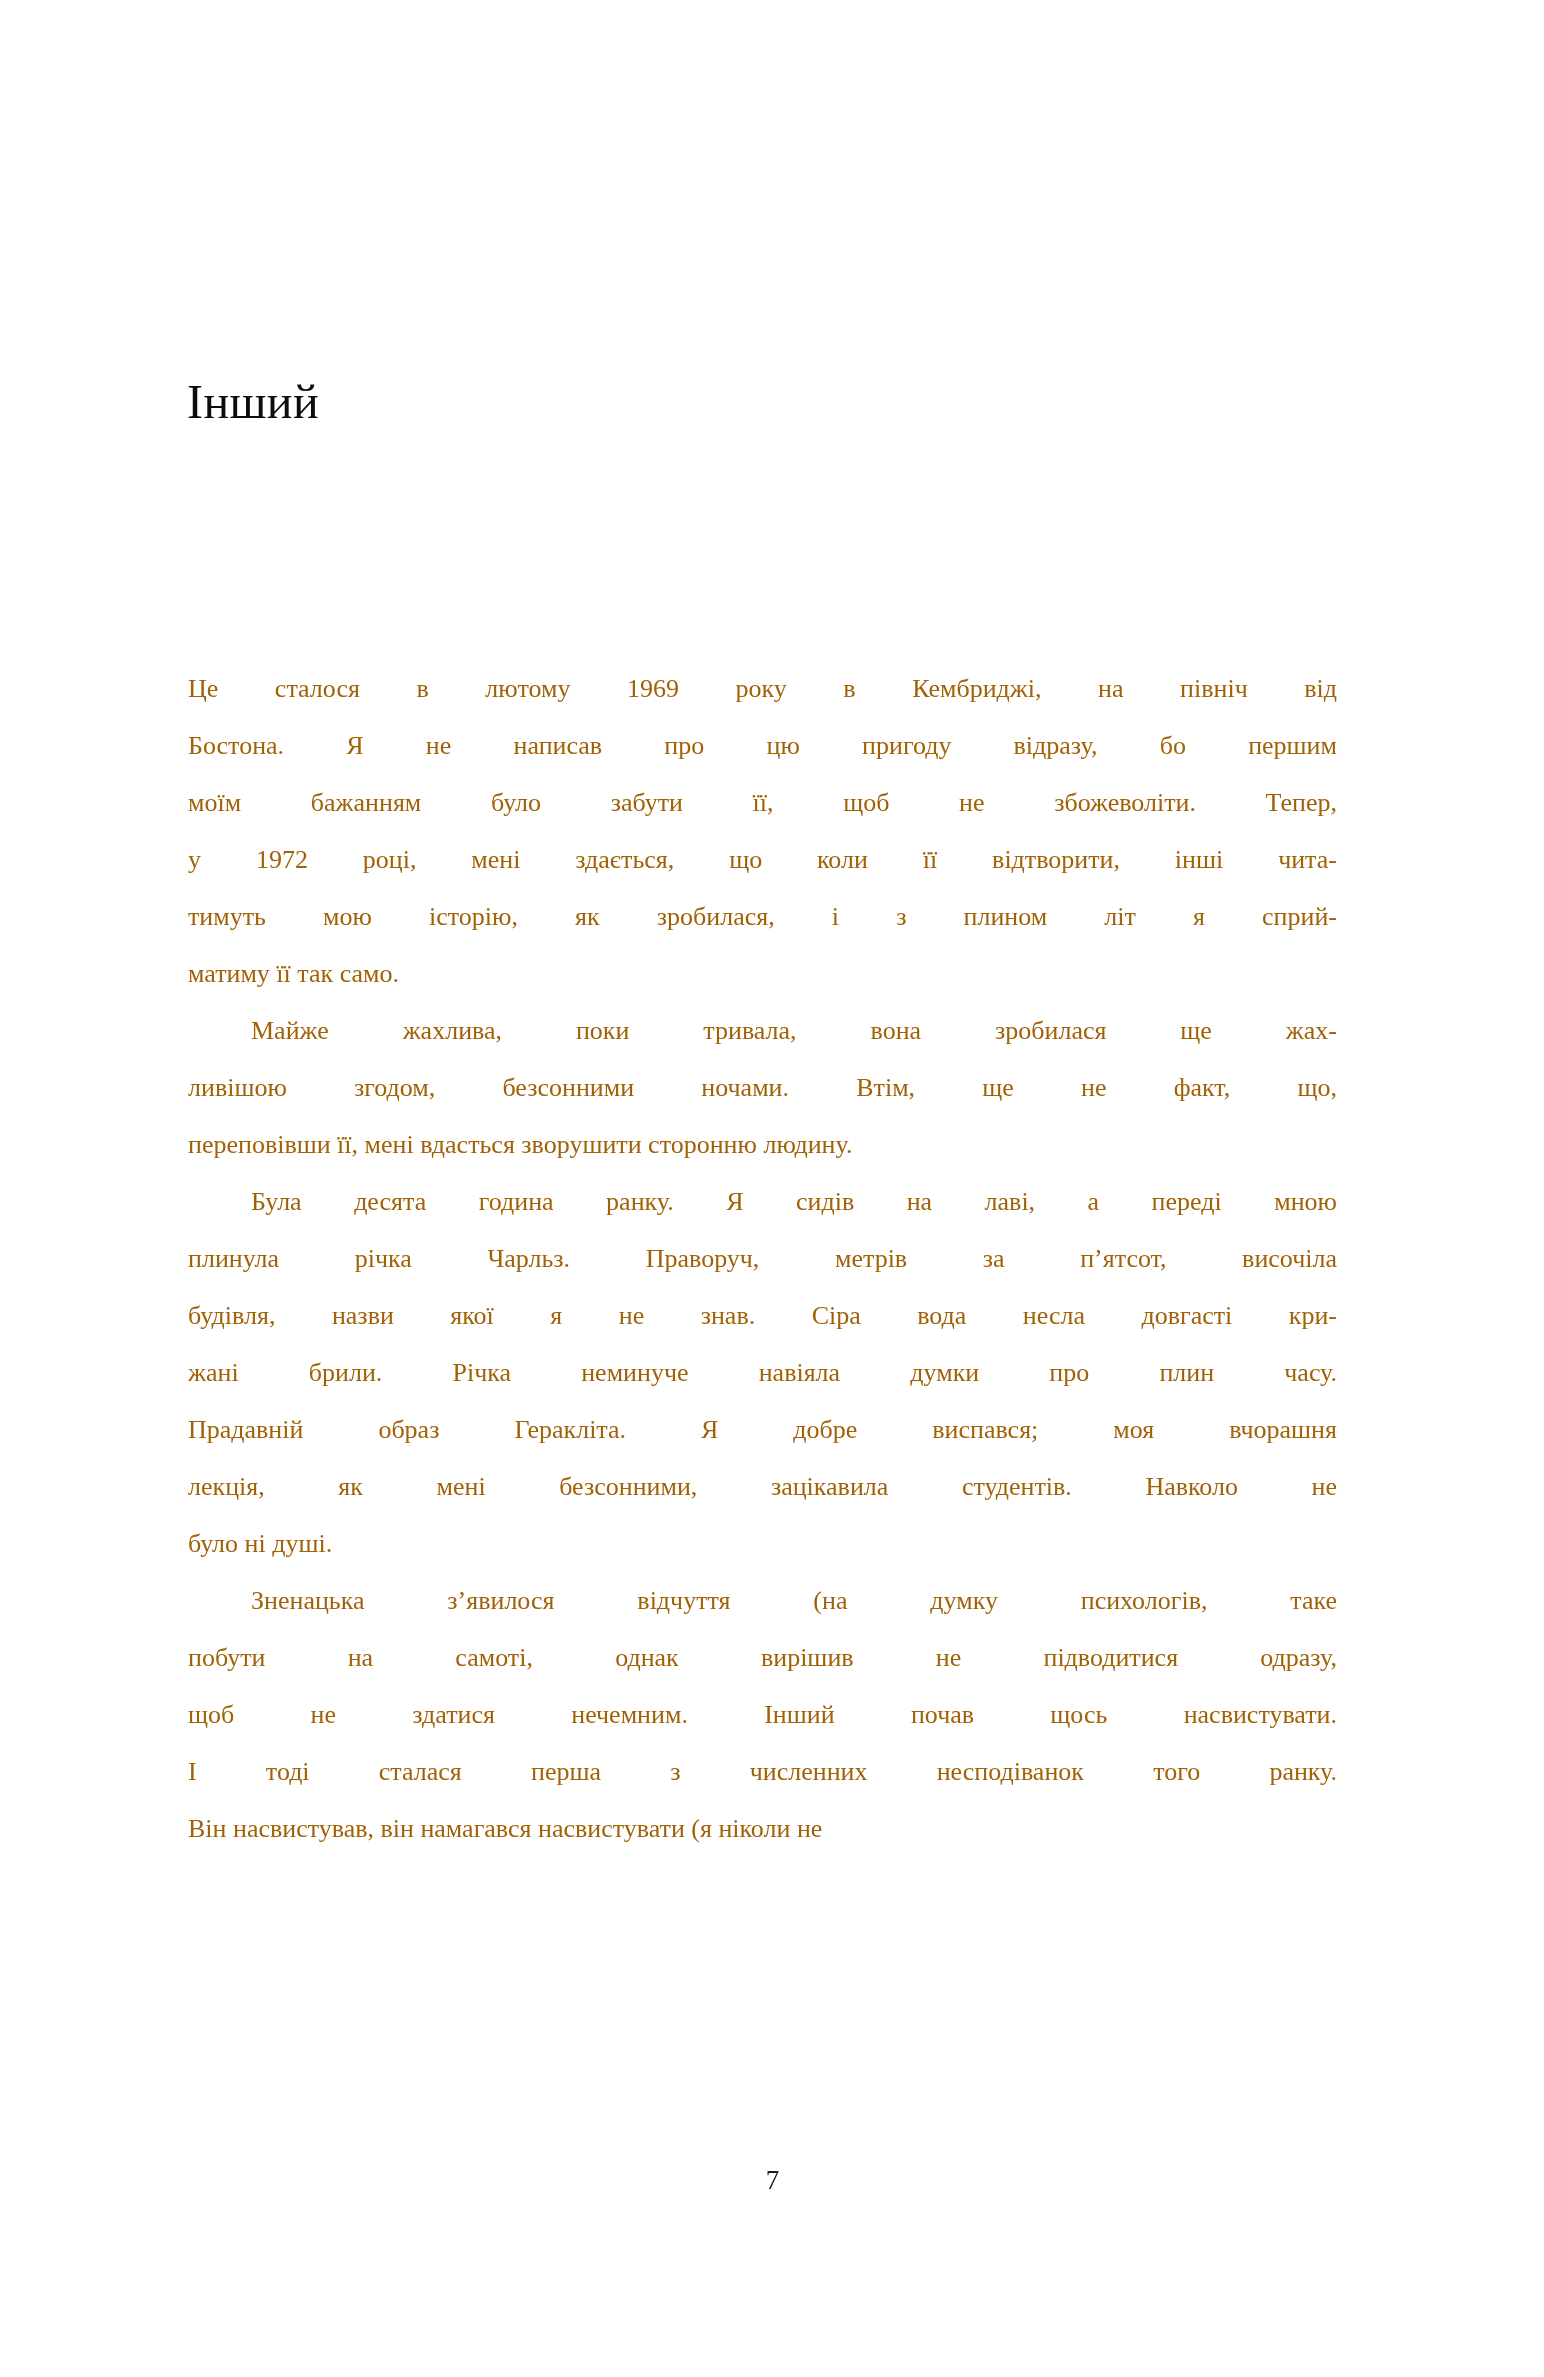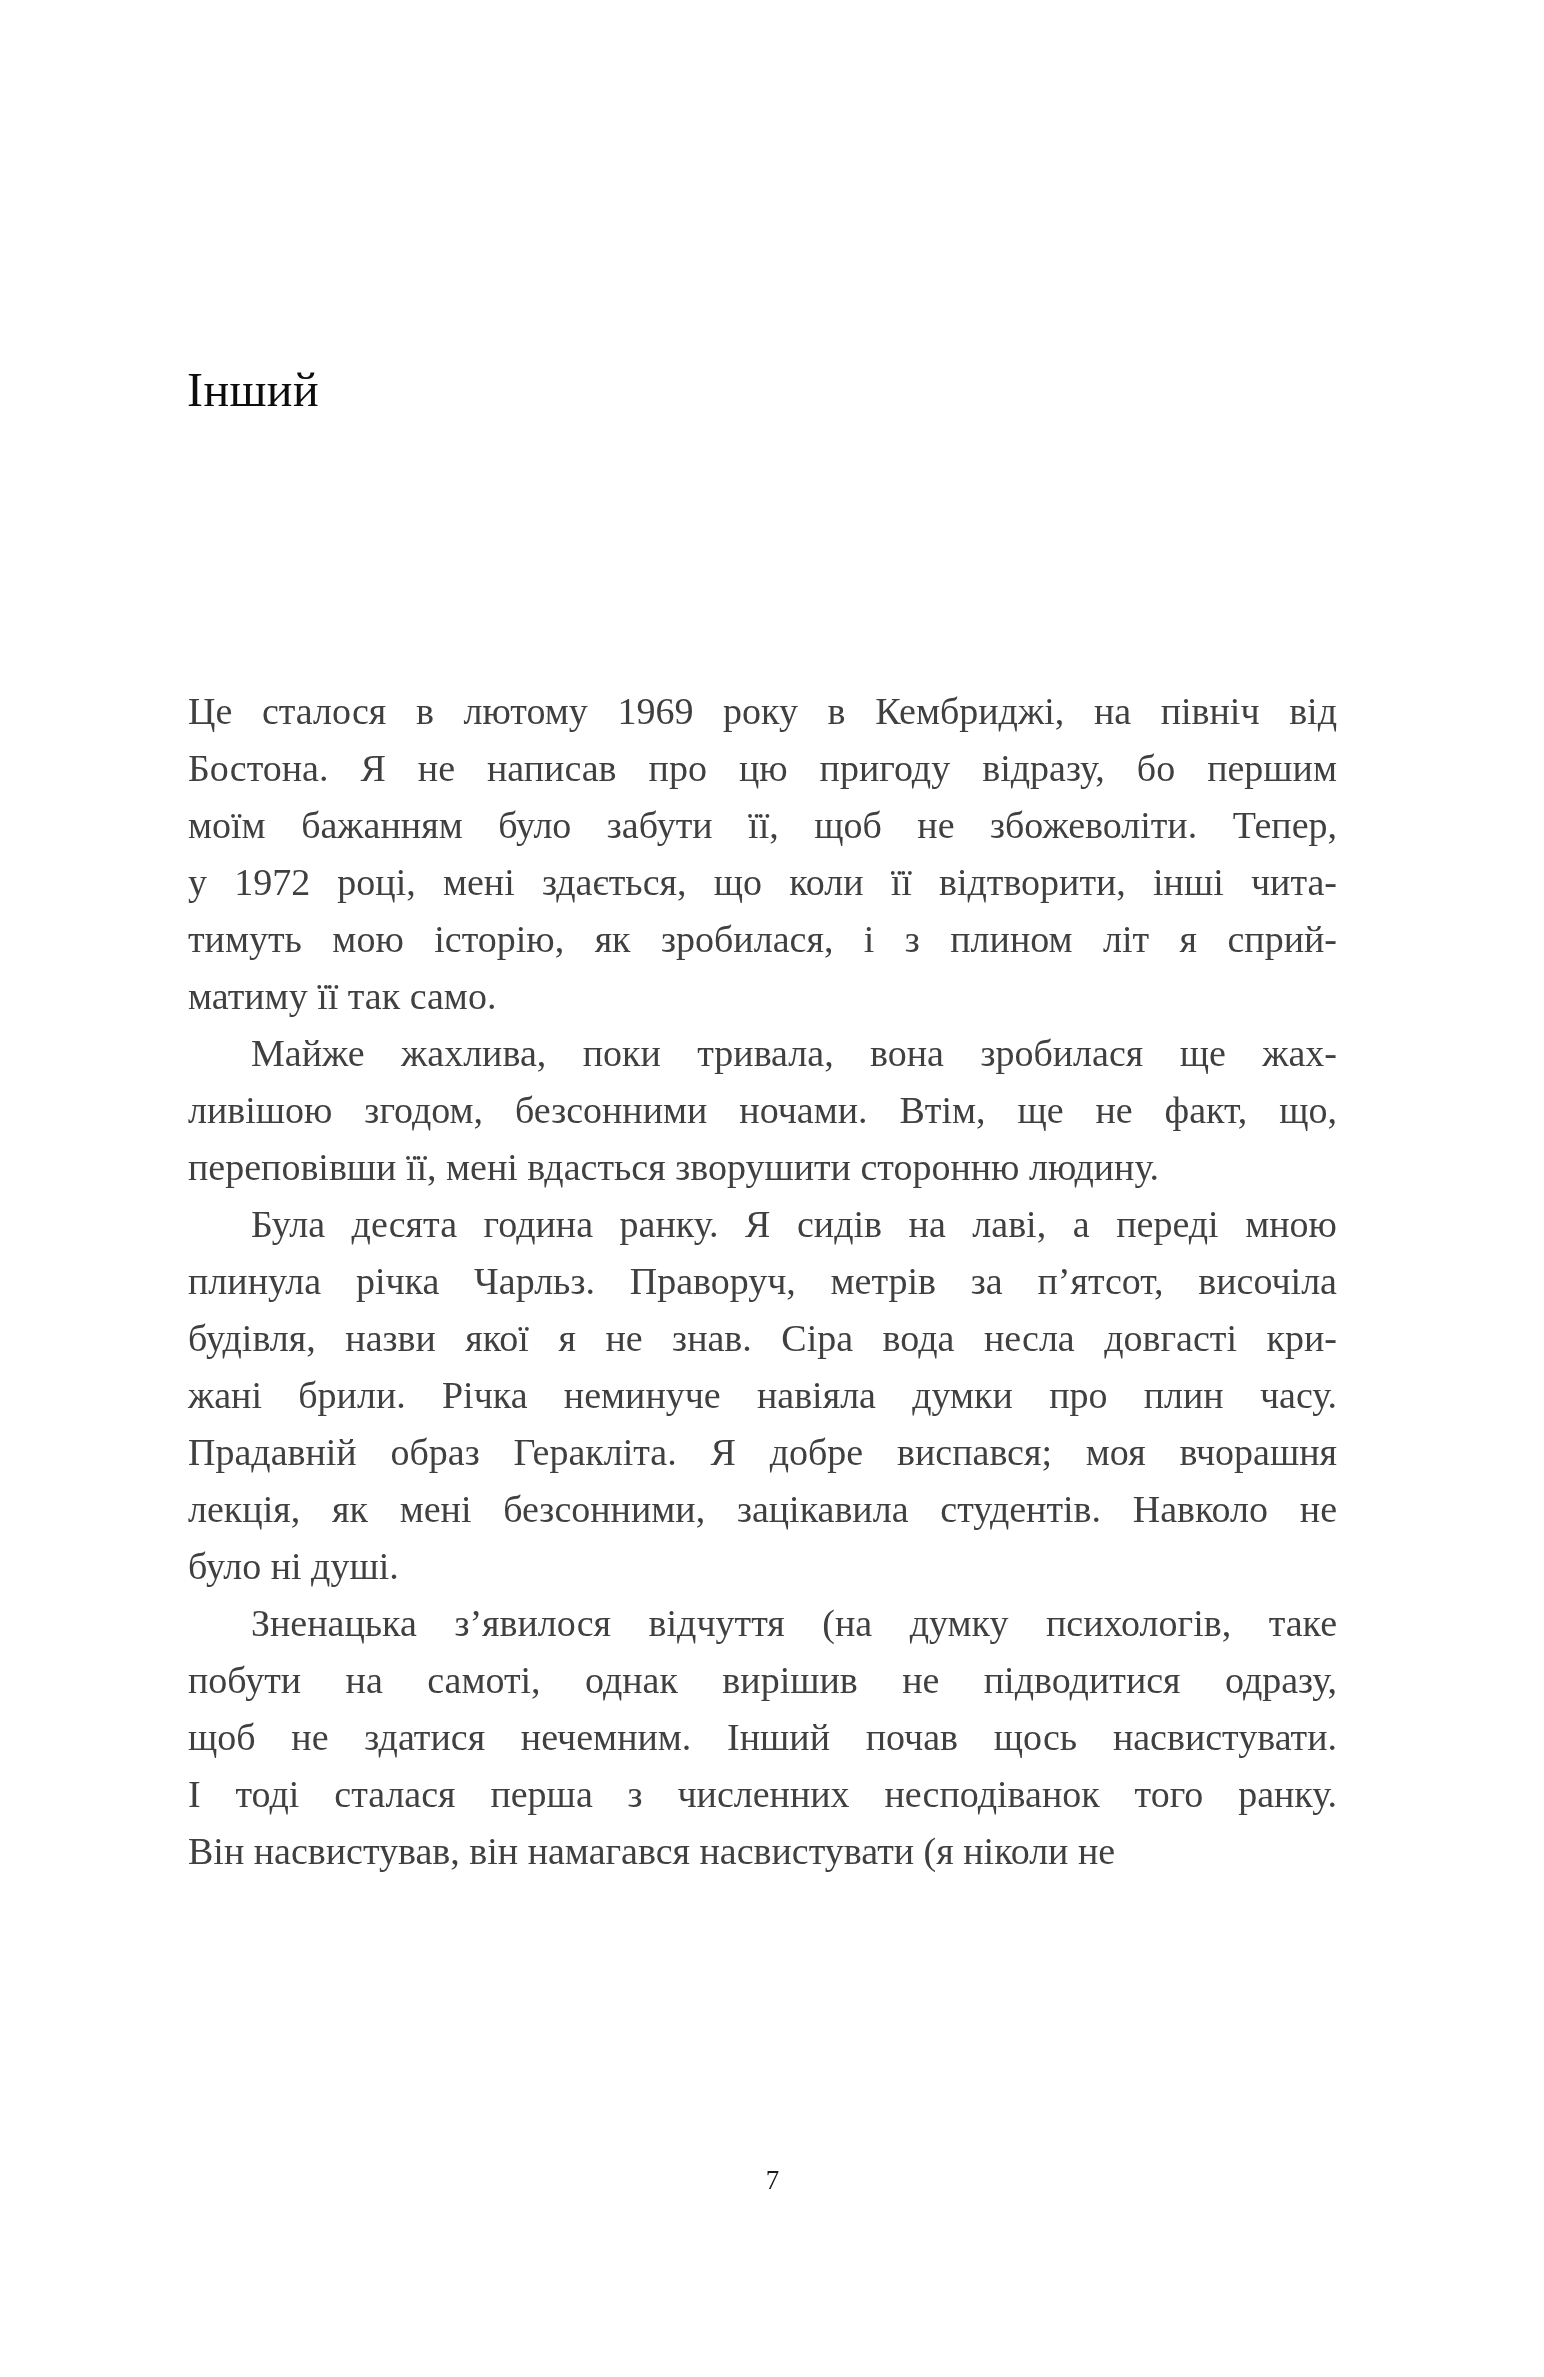--- a/index.html
+++ b/index.html
@@ -18,41 +18,41 @@
     overflow: hidden;
     font-family: "Liberation Serif", "DejaVu Serif", serif;
     color: #121212;
     -webkit-font-smoothing: antialiased;
   }
 
   
   .chapter-title {
     position: absolute;
     left: 187px;
-    top: 332px;
+    top: 344px;
     width: 1159px;
     font-size: 48px;
     line-height: 1.08;
     font-weight: 400;
     letter-spacing: 0.4px;
     color: #0d0d0d;
     white-space: nowrap;
   }
 
   
   .textblock {
     position: absolute;
     left: 188px;
-    top: 683px;
+    top: 660px;
     width: 1149px;
-    font-size: 38px;
+    font-size: 26px;
     line-height: 57px;
     text-align: justify;
     text-justify: inter-word;
-    color: #404040;
+    color: #a16207;
     hyphens: manual;
   }
 
   .textblock p {
     margin: 0;
     text-indent: 0;
   }
 
   
   .line {

